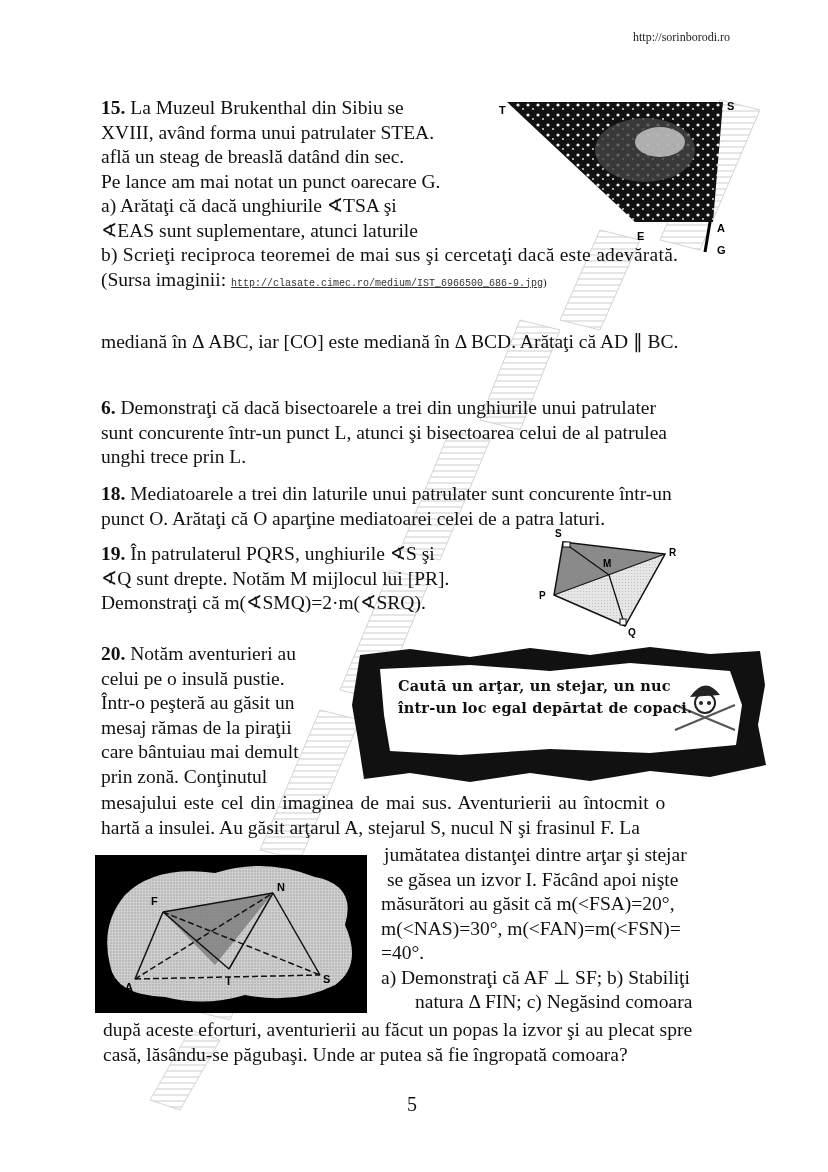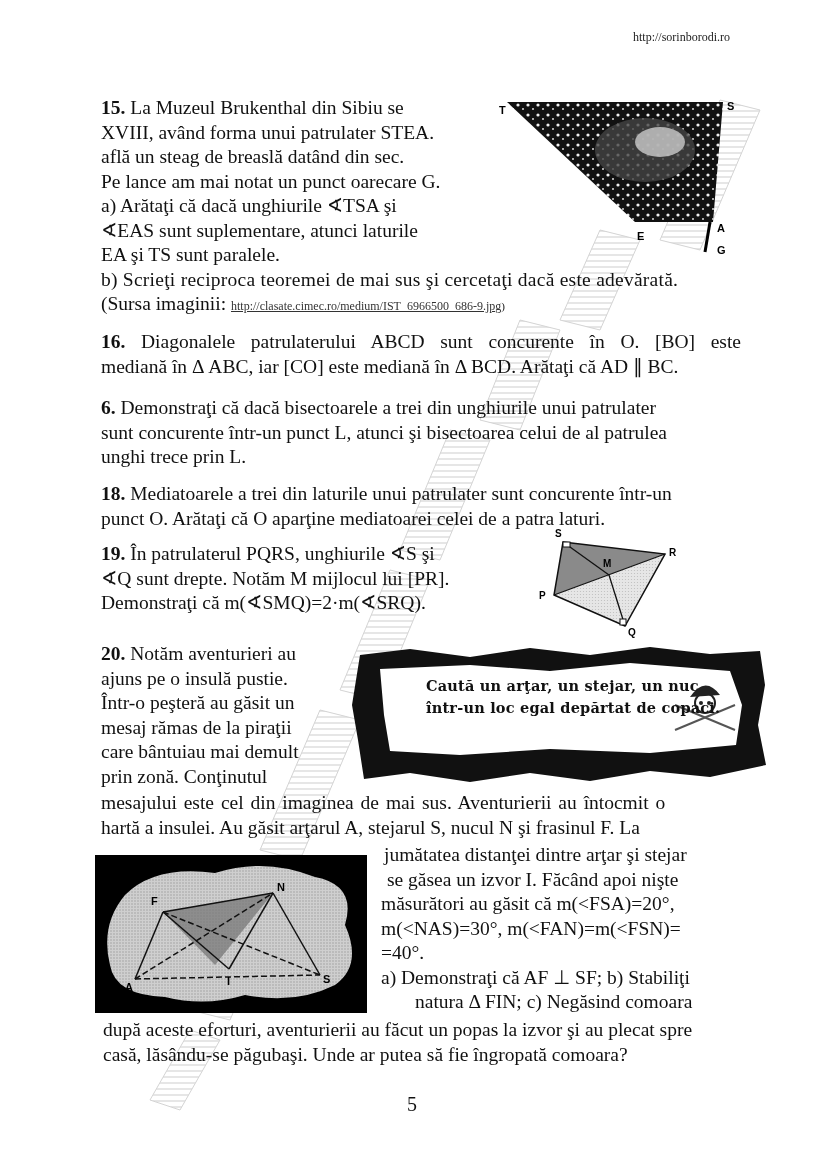--- a/index.html
+++ b/index.html
@@ -2,21 +2,21 @@
 <html><head>
 <meta charset="utf-8">
 <style>
   html, body { margin: 0; padding: 0; }
   body { width: 828px; height: 1172px; background: #ffffff; position: relative; overflow: hidden;
          font-family: "Liberation Serif", serif; color: #111; }
   .abs { position: absolute; }
   .header-link { left: 633px; top: 30px; font-size: 12px; color: #222; }
   .txt { font-size: 19.5px; line-height: 24.5px; white-space: nowrap; }
   .num { font-weight: bold; }
-  .src-link { font-size: 12px; text-decoration: underline; color: #333; }
+  .src-link { font-size: 10px; text-decoration: underline; color: #333; font-family: Liberation Mono, monospace; }
   .pagenum { left: 407px; top: 1093px; font-size: 20px; }
   .watermark { left: 0; top: 0; width: 828px; height: 1172px; pointer-events: none; }
   svg text { font-family: "Liberation Sans", sans-serif; font-weight: bold; }
   .pirate-text { font-family: "DejaVu Serif", serif; font-weight: bold; color: #111; font-size: 14.5px; line-height: 22px; letter-spacing: 0.2px; }
 </style>
 </head>
 <body>
 
 <svg class="abs watermark" viewBox="0 0 828 1172">
   <defs>
@@ -38,21 +38,20 @@
 
 <div class="abs header-link">http://sorinborodi.ro</div>
 
 <div class="abs txt" style="left:101px; top:96px;">
   <div><span class="num">15.</span> <span>La Muzeul Brukenthal din Sibiu se</span></div>
   <div>XVIII, având forma unui patrulater STEA.</div>
   <div>află un steag de breaslă datând din sec.</div>
   <div>Pe lance am mai notat un punct oarecare G.</div>
   <div>a)   Arătaţi că dacă unghiurile ∢TSA şi</div>
   <div>∢EAS sunt suplementare, atunci laturile</div>
-  <div>EA şi TS sunt paralele.</div>
   <div style="letter-spacing:0.25px;">b)   Scrieţi reciproca teoremei de mai sus şi cercetaţi dacă este adevărată.</div>
   <div>
     <span>(Sursa imaginii: </span><span class="src-link">http://clasate.cimec.ro/medium/IST_6966500_686-9.jpg</span><span style="font-size:11px;">)</span>
   </div>
 </div>
 
 <svg class="abs" style="left:495px; top:92px;" width="250" height="170" viewBox="0 0 250 170">
   <defs>
     <pattern id="flagtex" patternUnits="userSpaceOnUse" width="10" height="10">
       <rect width="10" height="10" fill="#111"></rect>
@@ -65,21 +64,20 @@
   <ellipse cx="165" cy="50" rx="25" ry="15" fill="#ccc" opacity="0.8"></ellipse>
   <line x1="215" y1="130" x2="210" y2="160" stroke="#000" stroke-width="3"></line>
   <text x="4" y="22" font-size="11">T</text>
   <text x="232" y="18" font-size="11">S</text>
   <text x="142" y="148" font-size="11">E</text>
   <text x="222" y="140" font-size="11">A</text>
   <text x="222" y="162" font-size="11">G</text>
 </svg>
 
 <div class="abs txt" style="left:101px; top:330px; width:640px;">
-  <div style="text-align:justify; text-align-last:justify; white-space:normal;"><span class="num">16.</span> <span>Diagonalele patrulaterului ABCD sunt concurente în O. [BO] este</span></div>
   <div>mediană în Δ ABC, iar [CO] este mediană în Δ BCD. Arătaţi că AD ∥ BC.</div>
 </div>
 
 <div class="abs txt" style="left:101px; top:396px; width:640px;">
   <div><span class="num">6.</span> <span>Demonstraţi că dacă bisectoarele a trei din unghiurile unui patrulater</span></div>
   <div>sunt concurente într-un punct L, atunci şi bisectoarea celui de al patrulea</div>
   <div>unghi trece prin L.</div>
 </div>
 
 <div class="abs txt" style="left:101px; top:482px; width:640px;">
@@ -110,41 +108,41 @@
   <rect x="95" y="92" width="6" height="6" fill="#fff" stroke="#111" stroke-width="1"></rect>
   <text x="30" y="10" font-size="10">S</text>
   <text x="144" y="29" font-size="10">R</text>
   <text x="78" y="40" font-size="10">M</text>
   <text x="14" y="72" font-size="10">P</text>
   <text x="103" y="109" font-size="10">Q</text>
 </svg>
 
 <div class="abs txt" style="left:101px; top:642px;">
   <div><span class="num">20.</span> <span>Notăm aventurieri au</span></div>
-  <div>ajuns pe o insulă pustie.</div>
+  <div>celui pe o insulă pustie.</div>
   <div>Într-o peşteră au găsit un</div>
   <div>mesaj rămas de la piraţii</div>
   <div>care bântuiau mai demult</div>
   <div>prin zonă. Conţinutul</div>
 </div>
 
 <div class="abs" style="left:350px; top:645px; width:420px; height:140px;">
   <svg class="abs" style="left:0; top:0;" width="420" height="140" viewBox="0 0 420 140">
     <path d="M10,10 L60,4 L120,12 L180,3 L240,10 L300,2 L360,9 L410,6 L415,40 L408,80 L416,120 L360,132 L300,126 L240,136 L180,128 L120,137 L60,128 L14,134 L8,95 L2,60 Z" fill="#111"></path>
     <path d="M30,24 L120,20 L200,26 L280,18 L380,26 L392,60 L386,100 L300,108 L200,104 L110,110 L40,106 L34,70 Z" fill="#fff"></path>
     <g>
       <circle cx="355" cy="58" r="10" fill="#fff" stroke="#222" stroke-width="2"></circle>
       <path d="M340,52 Q355,30 370,50" fill="#222"></path>
       <circle cx="351" cy="58" r="2" fill="#222"></circle>
         <circle cx="359" cy="58" r="2" fill="#222"></circle>
       <line x1="325" y1="60" x2="385" y2="85" stroke="#555" stroke-width="2"></line>
       <line x1="385" y1="60" x2="325" y2="85" stroke="#555" stroke-width="2"></line>
     </g>
   </svg>
-  <div class="abs pirate-text" style="left:48px; top:30px;margin-left:28px;">
+  <div class="abs pirate-text" style="left:48px; top:30px;">
     <div>Caută un arţar, un stejar, un nuc</div>
     <div>într-un loc egal depărtat de copaci.</div>
   </div>
 </div>
 
 <div class="abs txt" style="left:101px; top:791px;">
   <div style="word-spacing:2px;">mesajului este cel din imaginea de mai sus. Aventurierii au întocmit o</div>
   <div>hartă a insulei. Au găsit arţarul A, stejarul S, nucul N şi frasinul F. La</div>
 </div>
 

